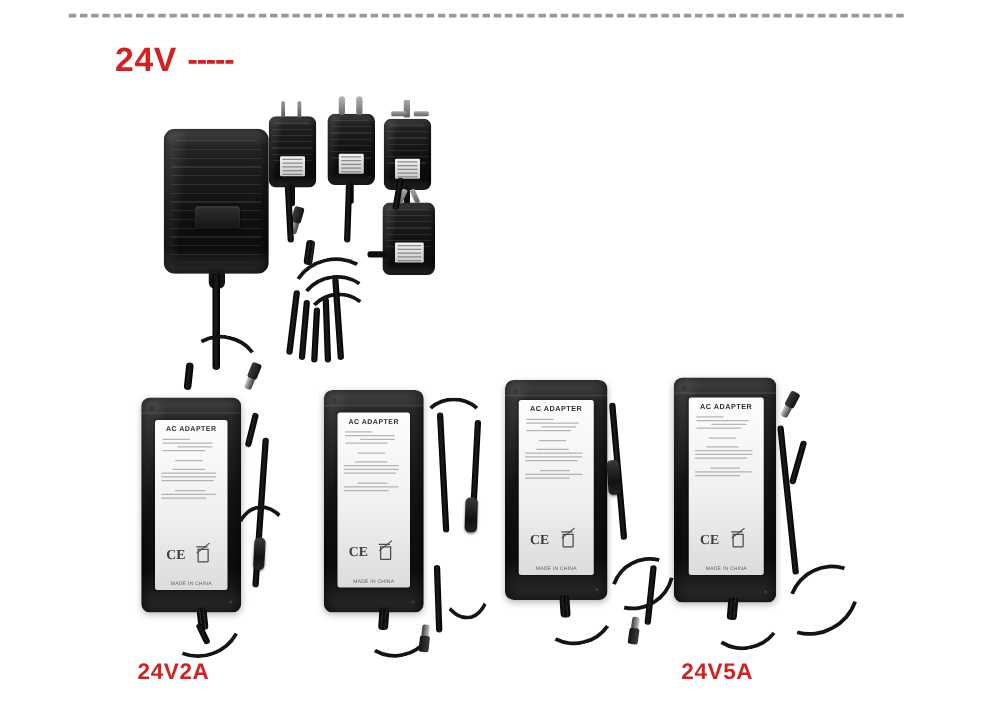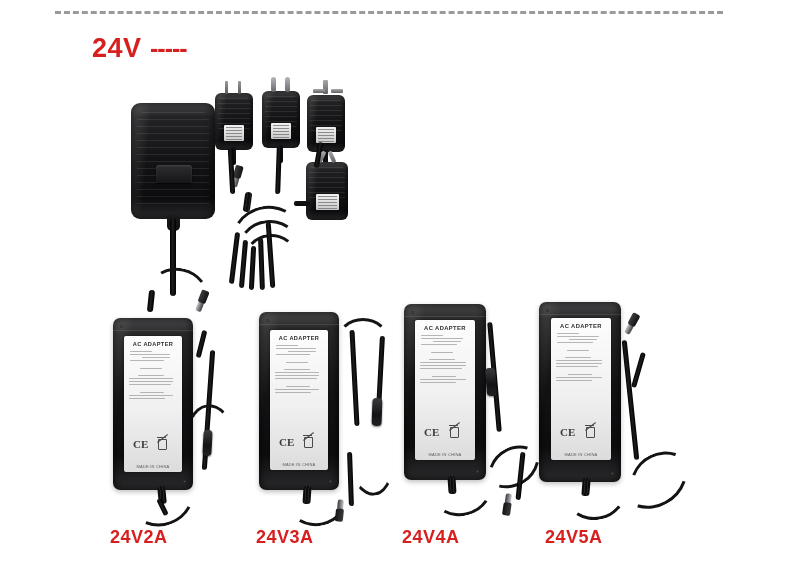--- a/index.html
+++ b/index.html
@@ -451,17 +451,15 @@
   <div class="cordline" style="left:628px;top:340px;width:5px;height:120px;transform:rotate(-6deg);"></div>
   <div class="cordarc" style="left:612px;top:438px;width:70px;height:64px;transform:rotate(152deg);"></div>
   <div class="cordarc" style="left:630px;top:452px;width:62px;height:58px;transform:rotate(-26deg);"></div>
   <div class="cordline" style="left:636px;top:352px;width:5px;height:36px;transform:rotate(16deg);"></div>
   <div class="barrel" style="left:624px;top:332px;transform:rotate(-62deg);">
     <div class="tip"></div>
     <div class="body"></div>
   </div>
 
   <div class="red bot-label" style="left:110px;">24V2A</div>
-  <div class="red bot-label" style="left:256px;">24V3A</div>
-  <div class="red bot-label" style="left:402px;">24V4A</div>
   <div class="red bot-label" style="left:545px;text-align:right;">24V5A</div>
 
 </div>
 
 </body></html>

